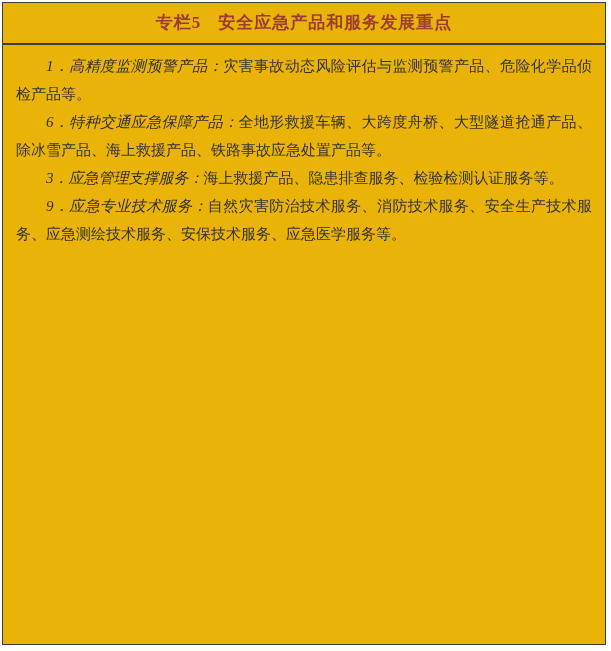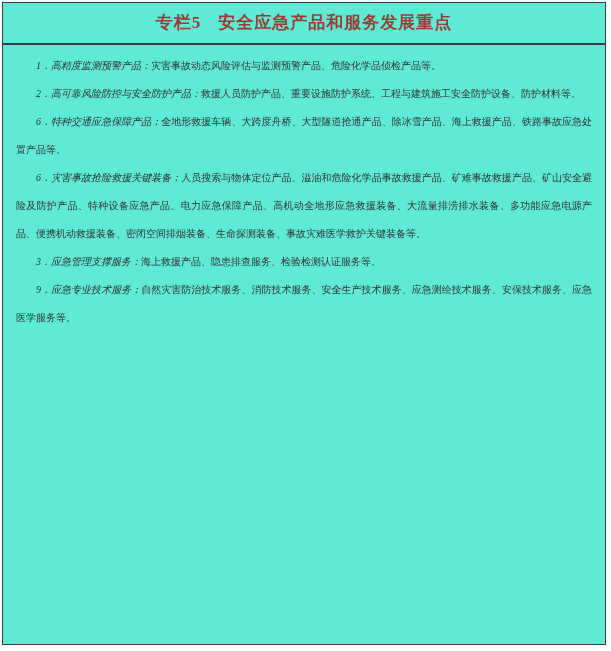--- a/index.html
+++ b/index.html
@@ -18,21 +18,21 @@
     background: #ffffff;
     overflow: hidden;
   }
   .panel {
     position: absolute;
     left: 2px;
     top: 2px;
     width: 604px;
     height: 643px;
     border: 1px solid #3c3c3c;
-    background: #5eead4;
+    background: #eab308;
   }
   .panel-header {
     height: 42px;
     line-height: 40px;
     text-align: center;
     border-bottom: 2px solid #3c3c3c;
     font-weight: bold;
     font-size: 17px;
     color: #9c3b34;
     letter-spacing: 1px;
@@ -41,21 +41,21 @@
   .panel-header .title-main {
     margin-left: 1em;
   }
   .panel-body {
     padding: 7px 13px 6px 13px;
   }
   p.item {
     margin: 0;
     padding: 0;
     text-indent: 2em;
-    font-size: 10px;
+    font-size: 15px;
     line-height: 28px;
     color: #333333;
     text-align: justify;
     text-justify: inter-ideograph;
   }
   p.item .lead {
     font-style: italic;
     color: #2f2f2f;
   }
   p.item .text {
@@ -67,22 +67,20 @@
 
 <div class="page">
   <div class="panel">
 
     <div class="panel-header">
       <span>专栏5</span><span class="title-main">安全应急产品和服务发展重点</span>
     </div>
 
     <div class="panel-body">
       <p class="item"><span class="lead">1．高精度监测预警产品：</span><span class="text">灾害事故动态风险评估与监测预警产品、危险化学品侦检产品等。</span></p>
-      <p class="item"><span class="lead">2．高可靠风险防控与安全防护产品：</span><span class="text">救援人员防护产品、重要设施防护系统、工程与建筑施工安全防护设备、防护材料等。</span></p>
       <p class="item"><span class="lead">6．特种交通应急保障产品：</span><span class="text">全地形救援车辆、大跨度舟桥、大型隧道抢通产品、除冰雪产品、海上救援产品、铁路事故应急处置产品等。</span></p>
-      <p class="item"><span class="lead">6．灾害事故抢险救援关键装备：</span><span class="text">人员搜索与物体定位产品、溢油和危险化学品事故救援产品、矿难事故救援产品、矿山安全避险及防护产品、特种设备应急产品、电力应急保障产品、高机动全地形应急救援装备、大流量排涝排水装备、多功能应急电源产品、便携机动救援装备、密闭空间排烟装备、生命探测装备、事故灾难医学救护关键装备等。</span></p>
       <p class="item"><span class="lead">3．应急管理支撑服务：</span><span class="text">海上救援产品、隐患排查服务、检验检测认证服务等。</span></p>
       <p class="item"><span class="lead">9．应急专业技术服务：</span><span class="text">自然灾害防治技术服务、消防技术服务、安全生产技术服务、应急测绘技术服务、安保技术服务、应急医学服务等。</span></p>
 
     </div>
 
   </div>
 </div>
 
 </body></html>

